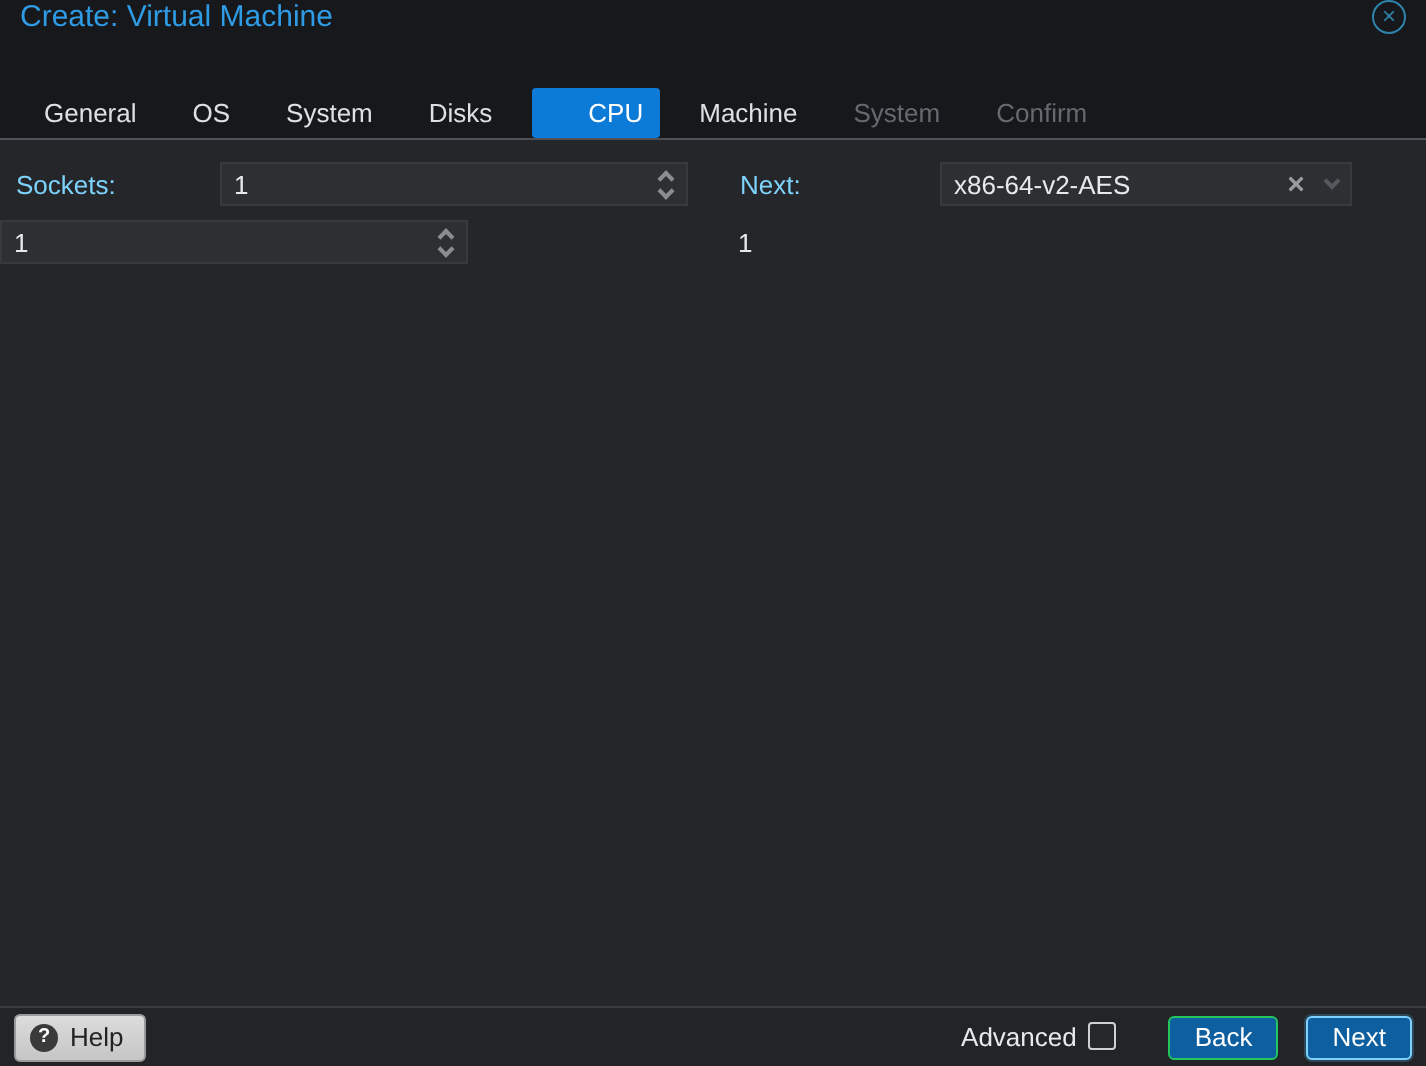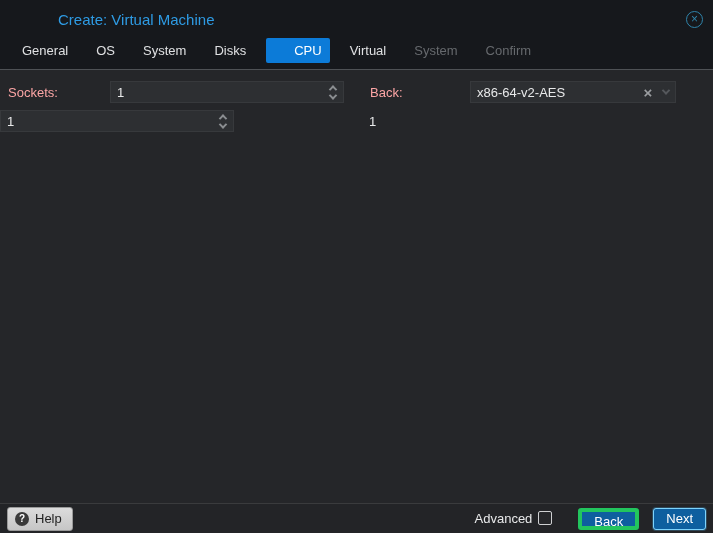--- a/index.html
+++ b/index.html
@@ -19,42 +19,41 @@
 
   
   .header {
     height: 70px;
     background: #16181c;
     border-bottom: 1px solid #4e5155;
     flex: 0 0 auto;
   }
   .titlebar {
     height: 38px;
-    display: flex; align-items: center;
+    display: flex; align-items: flex-start;
     padding: 0 10px;
-    margin-left: 48px;
   }
   .title {
     color: #2e9be4;
     font-size: 15px;
     flex: 1 1 auto;
   }
   .close-tool {
     width: 17px; height: 17px;
     border: 1px solid #2f84ab;
     border-radius: 50%;
     color: #2f84ab;
     font-size: 12px; line-height: 14px;
     text-align: center;
     cursor: pointer;
     user-select: none;
   }
   .tabbar {
     height: 31px;
-    display: flex; align-items: flex-start;
+    display: flex; align-items: flex-end;
     padding-left: 8px;
   }
   .tab {
     color: #dfe0e2;
     padding: 5px 8px;
     margin: 0 6px;
     border-radius: 2px;
     cursor: pointer;
     white-space: nowrap;
   }
@@ -74,21 +73,21 @@
     padding-top: 11px;
     background: #252629;
   }
   .form-row {
     display: flex;
     margin-bottom: 7px;
   }
   .col { display: flex; align-items: center; }
   .col.left  { width: 362px; }
   .field-label {
-    color: #fca5a5;
+    color: #7dd3fc;
     padding-left: 8px;
   }
   .col.left  .field-label { width: 110px; }
   .col.right .field-label { width: 108px; padding-left: 8px; }
 
   .field {
     position: relative;
     height: 22px;
     background: #2d2f32;
     border: 1px solid #37393c;
@@ -183,21 +182,21 @@
   .checkbox {
     width: 14px; height: 14px;
     border: 1px solid #cfd0d2;
     border-radius: 2px;
     background: #26272a;
     cursor: pointer;
   }
   .btn-blue {
     height: 22px;
     background: #0e5f9f;
-    border: 4px solid #22c55e;
+    border: 1px solid #22c55e;
     color: #ffffff;
     padding: 0 12px;
     margin-left: 14px;
     line-height: 20px;
   }
   .btn-blue.focused {
     border: 1px solid #7dd3fc;
     box-shadow: 0 0 0 1px rgba(85,179,239,.25);
   }
 </style>
@@ -210,41 +209,41 @@
     <div class="titlebar">
       <div class="title">Create: Virtual Machine</div>
       <div class="close-tool">×</div>
     </div>
     <div class="tabbar">
       <div class="tab">General</div>
       <div class="tab">OS</div>
       <div class="tab">System</div>
       <div class="tab">Disks</div>
       <div class="tab active">CPU</div>
-      <div class="tab">Virtual</div>
+      <div class="tab">Machine</div>
       <div class="tab disabled">System</div>
       <div class="tab disabled">Confirm</div>
     </div>
   </div>
 
   <div class="body">
 
     <div class="form-row">
       <div class="col left">
         <div class="field-label">Sockets:</div>
         <div class="field">
           <input type="text" value="1" style="">
           <div class="spinner">
             <span class="chev up"></span>
             <span class="chev down"></span>
           </div>
         </div>
       </div>
       <div class="col right">
-        <div class="field-label">Back:</div>
+        <div class="field-label">Next:</div>
         <div class="field">
           <input type="text" value="x86-64-v2-AES" style="">
           <span class="combo-clear">×</span>
           <div class="combo-trigger">
             <span class="chev down"></span>
           </div>
         </div>
       </div>
     </div>
 

